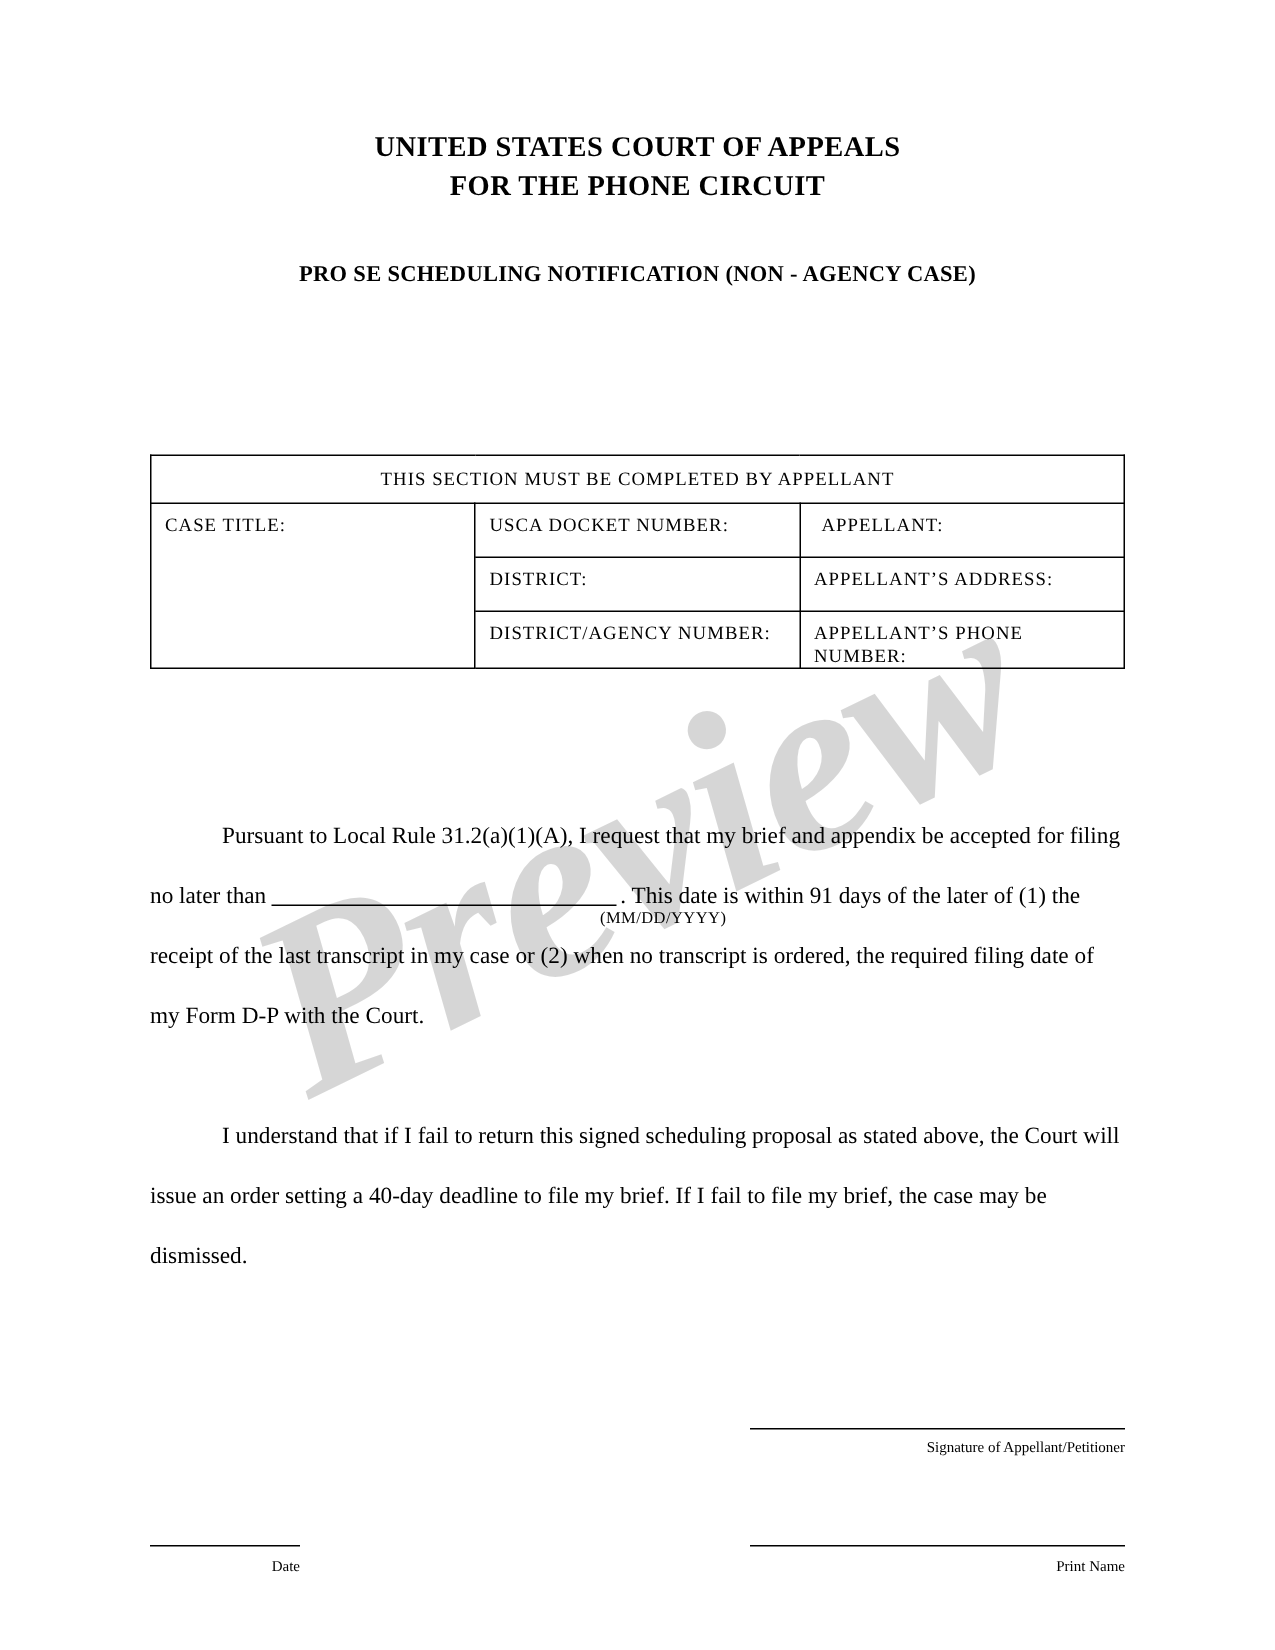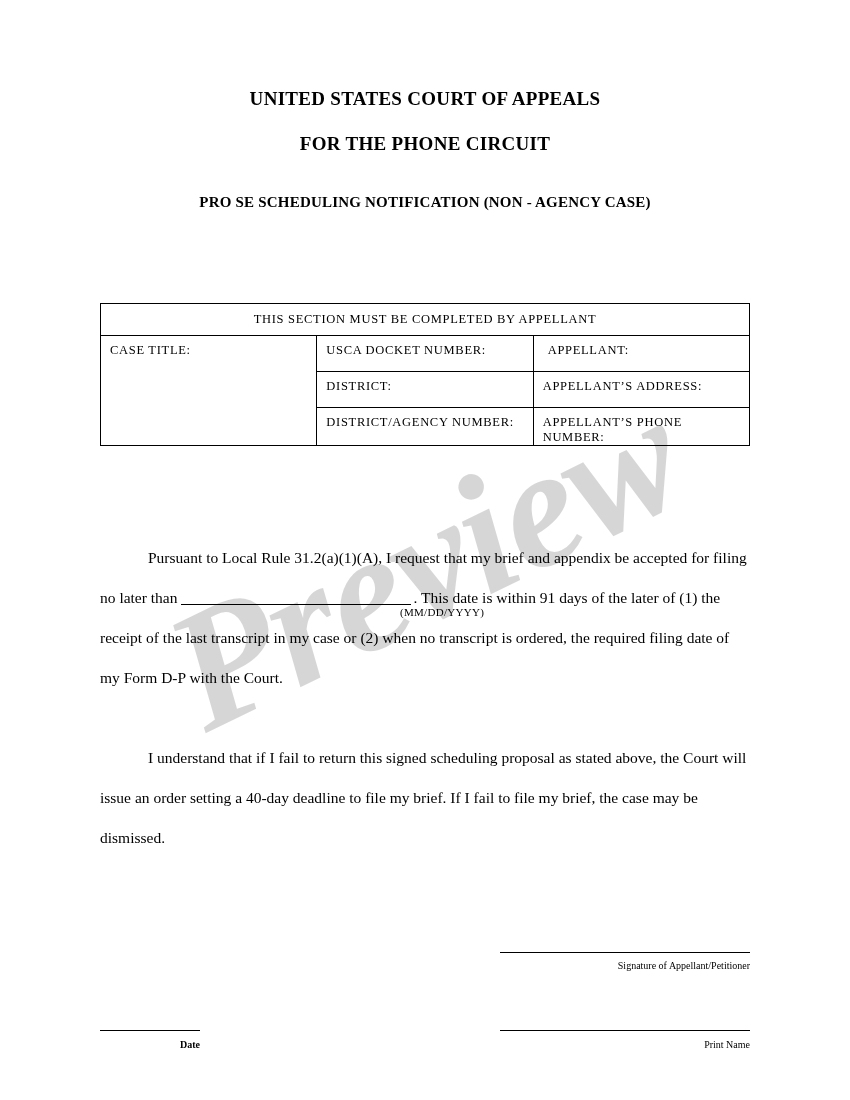--- a/index.html
+++ b/index.html
@@ -28,21 +28,20 @@
   .title-block {
     text-align: center;
     margin-top: 86px;
   }
   .title-line {
     font-family: "Liberation Serif", serif;
     font-weight: bold;
     font-size: 19px;
     letter-spacing: 0.3px;
     line-height: 26px;
-    margin-top: 19px;
   }
   .subtitle {
     text-align: center;
     font-weight: bold;
     font-size: 15px;
     margin-top: 37px;
     letter-spacing: 0.2px;
   }
 
   
@@ -195,21 +194,21 @@
     <div class="mmddyyyy">(MM/DD/YYYY)</div>
     <div class="para-gap"></div>
     <p>I understand that if I fail to return this signed scheduling proposal as stated above, the Court will issue an order setting a 40-day deadline to file my brief.   If I fail to file my brief, the case may be dismissed.</p>
     <div class="para-gap"></div>
   </div>
 
   <div class="sig-line" style="left:500px; top:866px; width:250px;"></div>
   <div class="sig-caption" style="left:500px; top:874px; width:250px;">Signature of Appellant/Petitioner</div>
 
   <div class="sig-line" style="left:100px; top:944px; width:100px;"></div>
-  <div class="sig-caption" style="left:100px; top:953px; width:100px;font-weight:bold;">Date</div>
+  <div class="sig-caption" style="left:100px; top:953px; width:100px;">Date</div>
 
   <div class="sig-line" style="left:500px; top:944px; width:250px;"></div>
   <div class="sig-caption" style="left:500px; top:953px; width:250px;">Print Name</div>
 
   <div class="watermark">
     <span>Preview</span>
   </div>
 
 </div>
 

